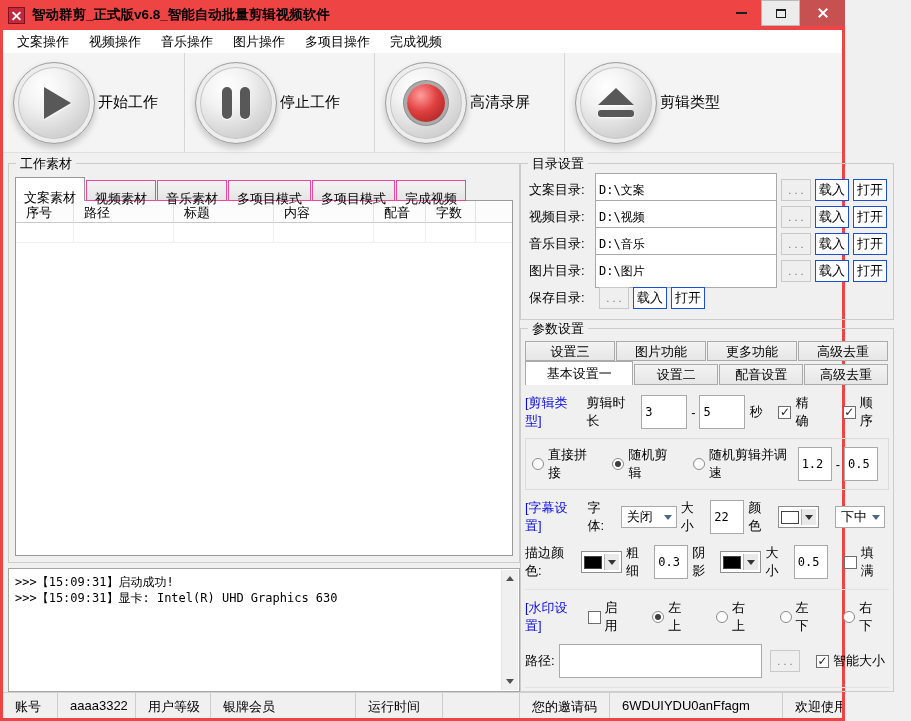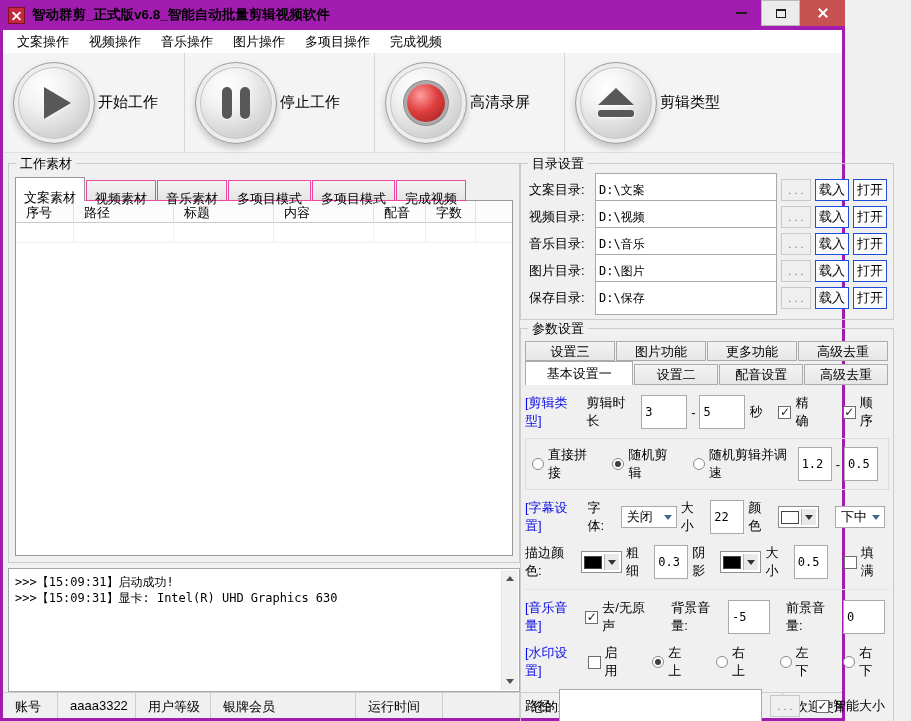--- a/index.html
+++ b/index.html
@@ -2,21 +2,21 @@
 <html><head>
 <meta charset="utf-8">
 <style>
   * { box-sizing: border-box; }
   html,body { margin:0; padding:0; }
   body {
     width:911px; height:721px; overflow:hidden;
     font-family:"Liberation Sans","DejaVu Sans",sans-serif;
     font-size:13px; color:#000; background:#F0F0F0;
   }
-  .window { width:845px; height:721px; background:#a21caf; position:relative; }
+  .window { width:845px; height:721px; background:#ef4444; position:relative; }
 
   
   .titlebar { height:30px; display:flex; align-items:center; padding-left:8px; }
   .app-icon { width:17px; height:17px; background:#C5283C; border:1px solid #7e1020;
               position:relative; flex:none; }
   .app-icon i { position:absolute; left:2px; top:7px; width:11px; height:2px; background:#fff; }
   .app-icon i:first-child { transform:rotate(45deg); }
   .app-icon i:last-child  { transform:rotate(-45deg); }
   .title { margin-left:7px; font-weight:bold; font-size:13.5px; }
   .win-controls { margin-left:auto; display:flex; align-self:flex-start; height:26px; }
@@ -294,21 +294,20 @@
           </div>
           <div class="dir-row">
             <span class="dir-label">图片目录:</span>
             <input class="inp dir-input" value="D:\图片" style="">
             <button class="dots">. . .</button>
             <button class="sbtn">载入</button>
             <button class="sbtn">打开</button>
           </div>
           <div class="dir-row">
             <span class="dir-label">保存目录:</span>
-            <input class="inp dir-input" value="D:\保存" style="">
             <button class="dots">. . .</button>
             <button class="sbtn">载入</button>
             <button class="sbtn">打开</button>
           </div>
         </div>
 
         <div class="fieldset param">
           <span class="legend">参数设置</span>
 
           <div class="ptabs">
@@ -395,31 +394,20 @@
             </span>
             <span>大小</span>
             <input class="inp w34" value="0.5" style="">
             <span class="gap8"></span>
             <span class="cb"></span>
             <span>填满</span>
           </div>
 
           <div class="sep"></div>
 
-          <div class="prow">
-            <span class="tag">[音乐音量]</span>
-            <span class="cb checked"></span>
-            <span>去/无原声</span>
-            <span class="gap8"></span>
-            <span>背景音量:</span>
-            <input class="inp w42" value="-5" style="">
-            <span class="gap8"></span>
-            <span>前景音量:</span>
-            <input class="inp w42" value="0" style="">
-          </div>
 
           <div class="prow">
             <span class="tag">[水印设置]</span>
             <span class="cb"></span>
             <span>启用</span>
             <span class="gap14"></span>
             <span class="radio sel"></span>
             <span>左上</span>
             <span class="gap14"></span>
             <span class="radio"></span>

